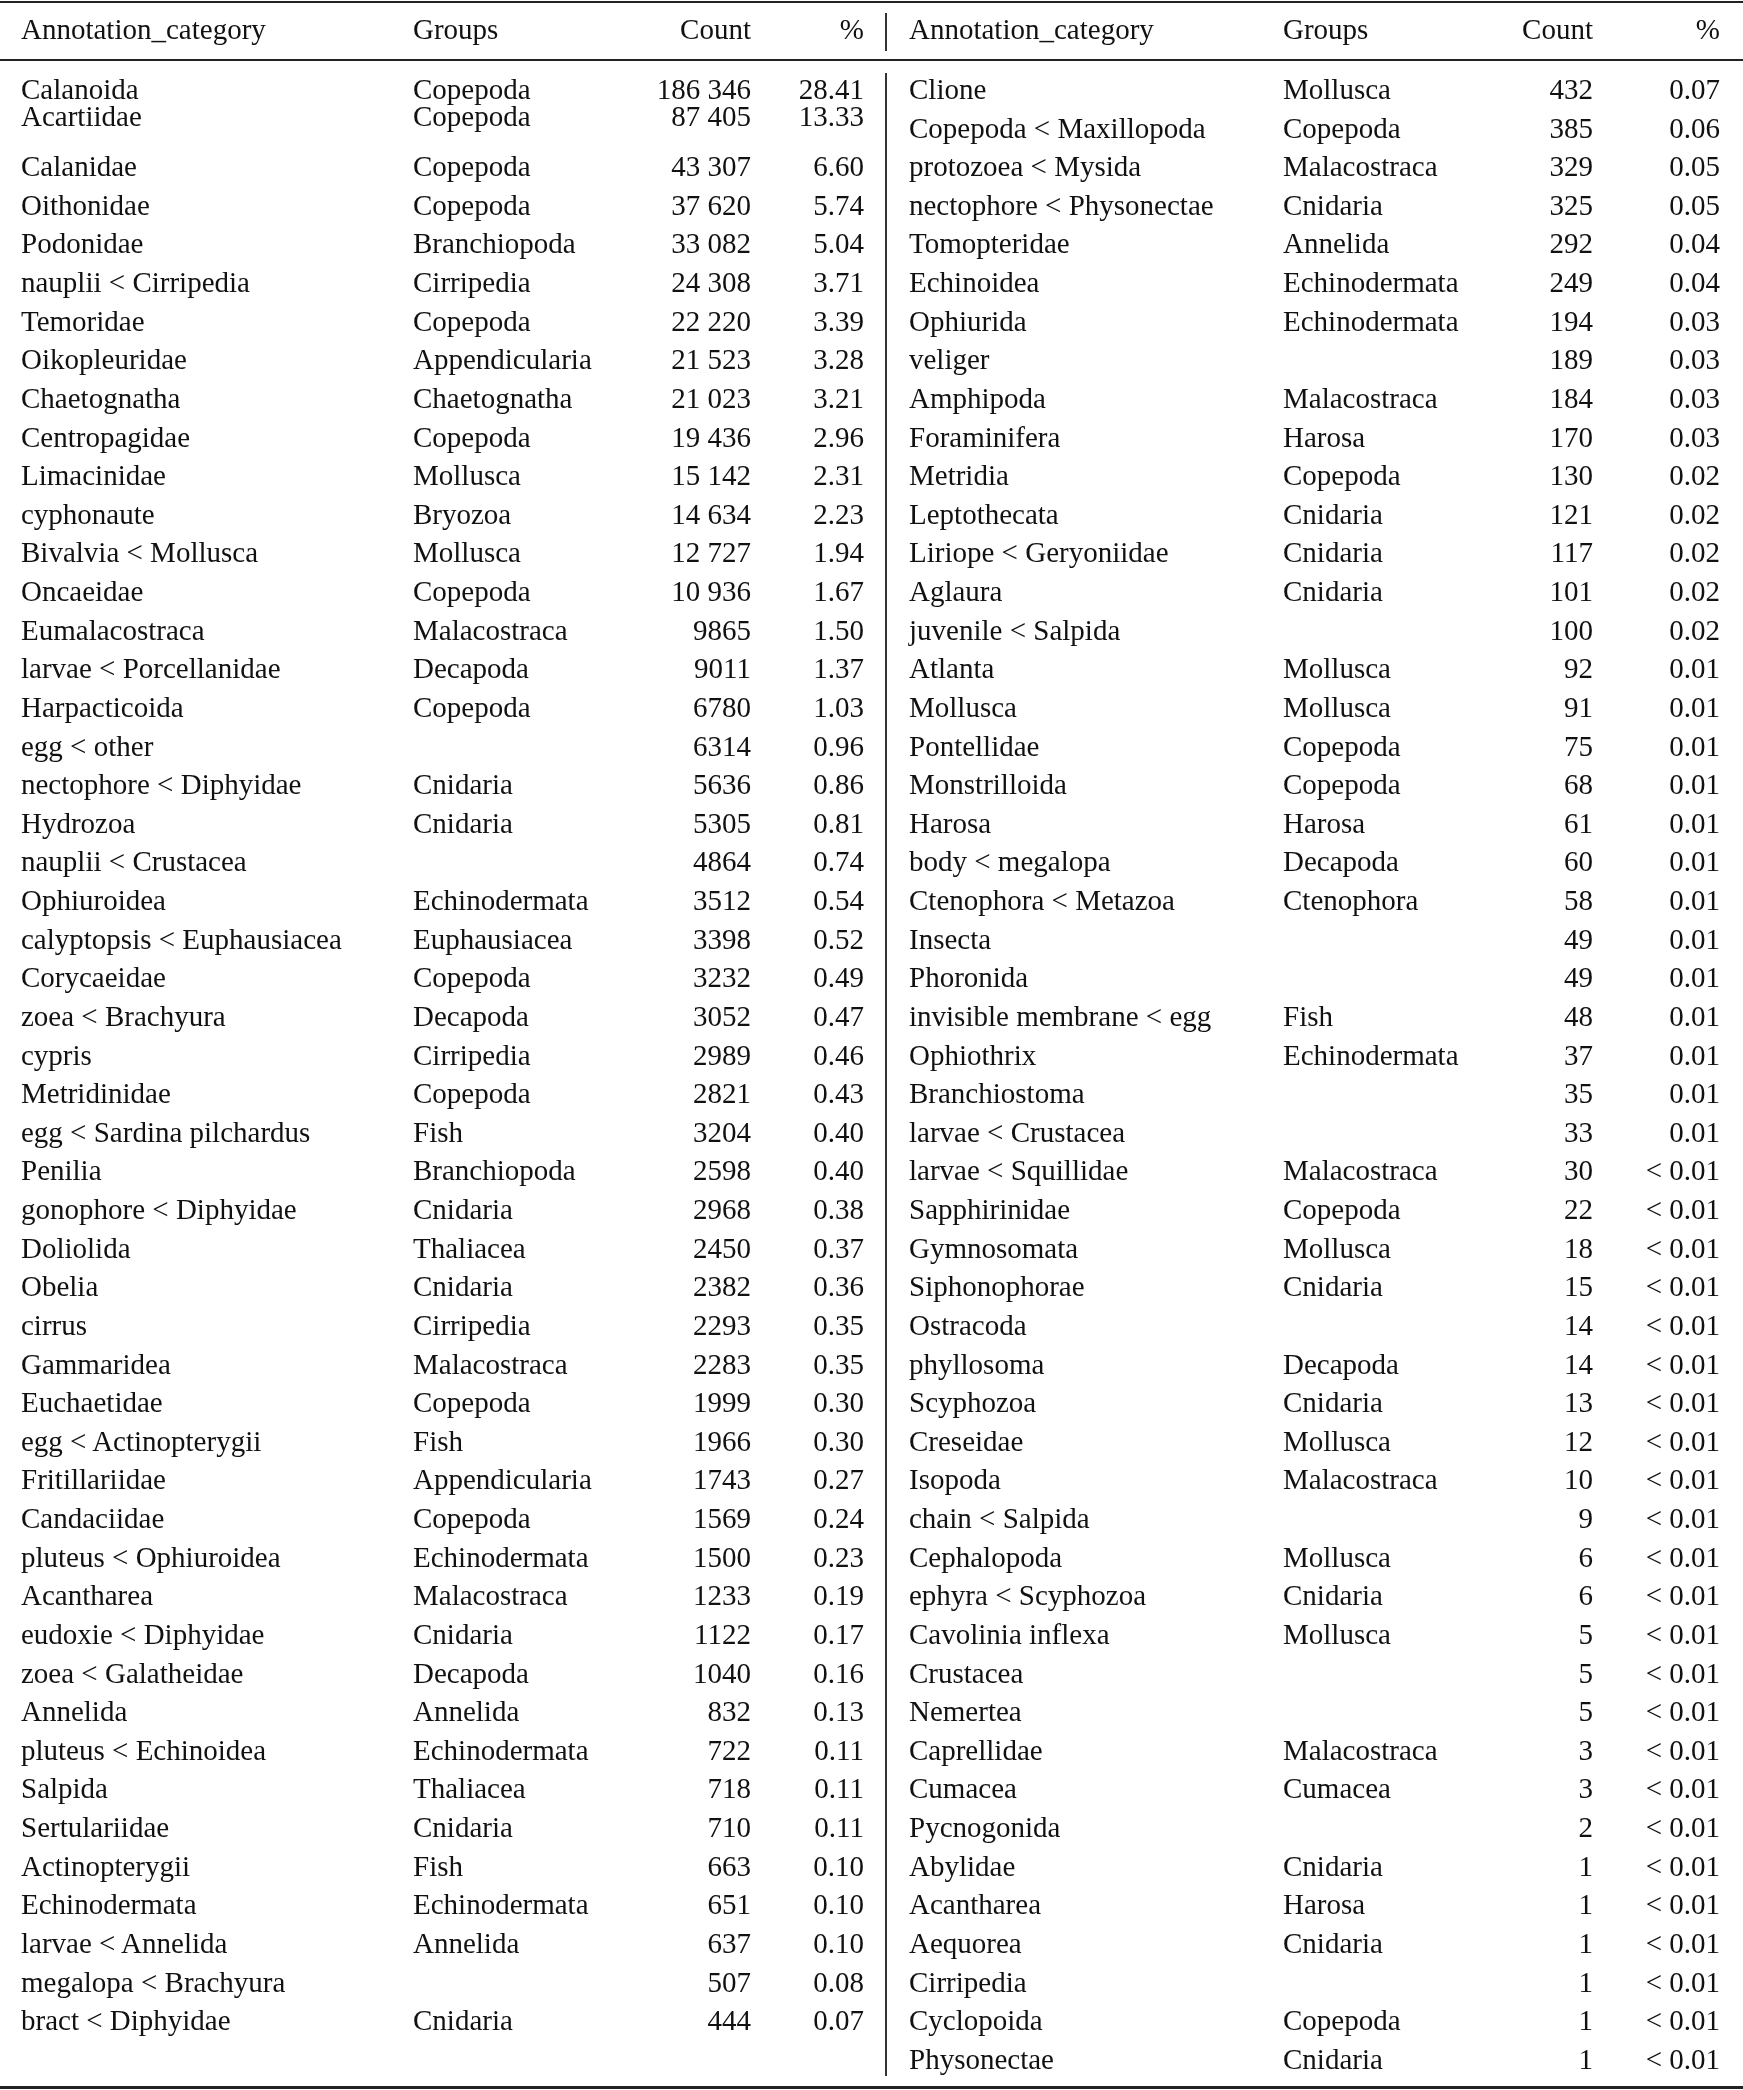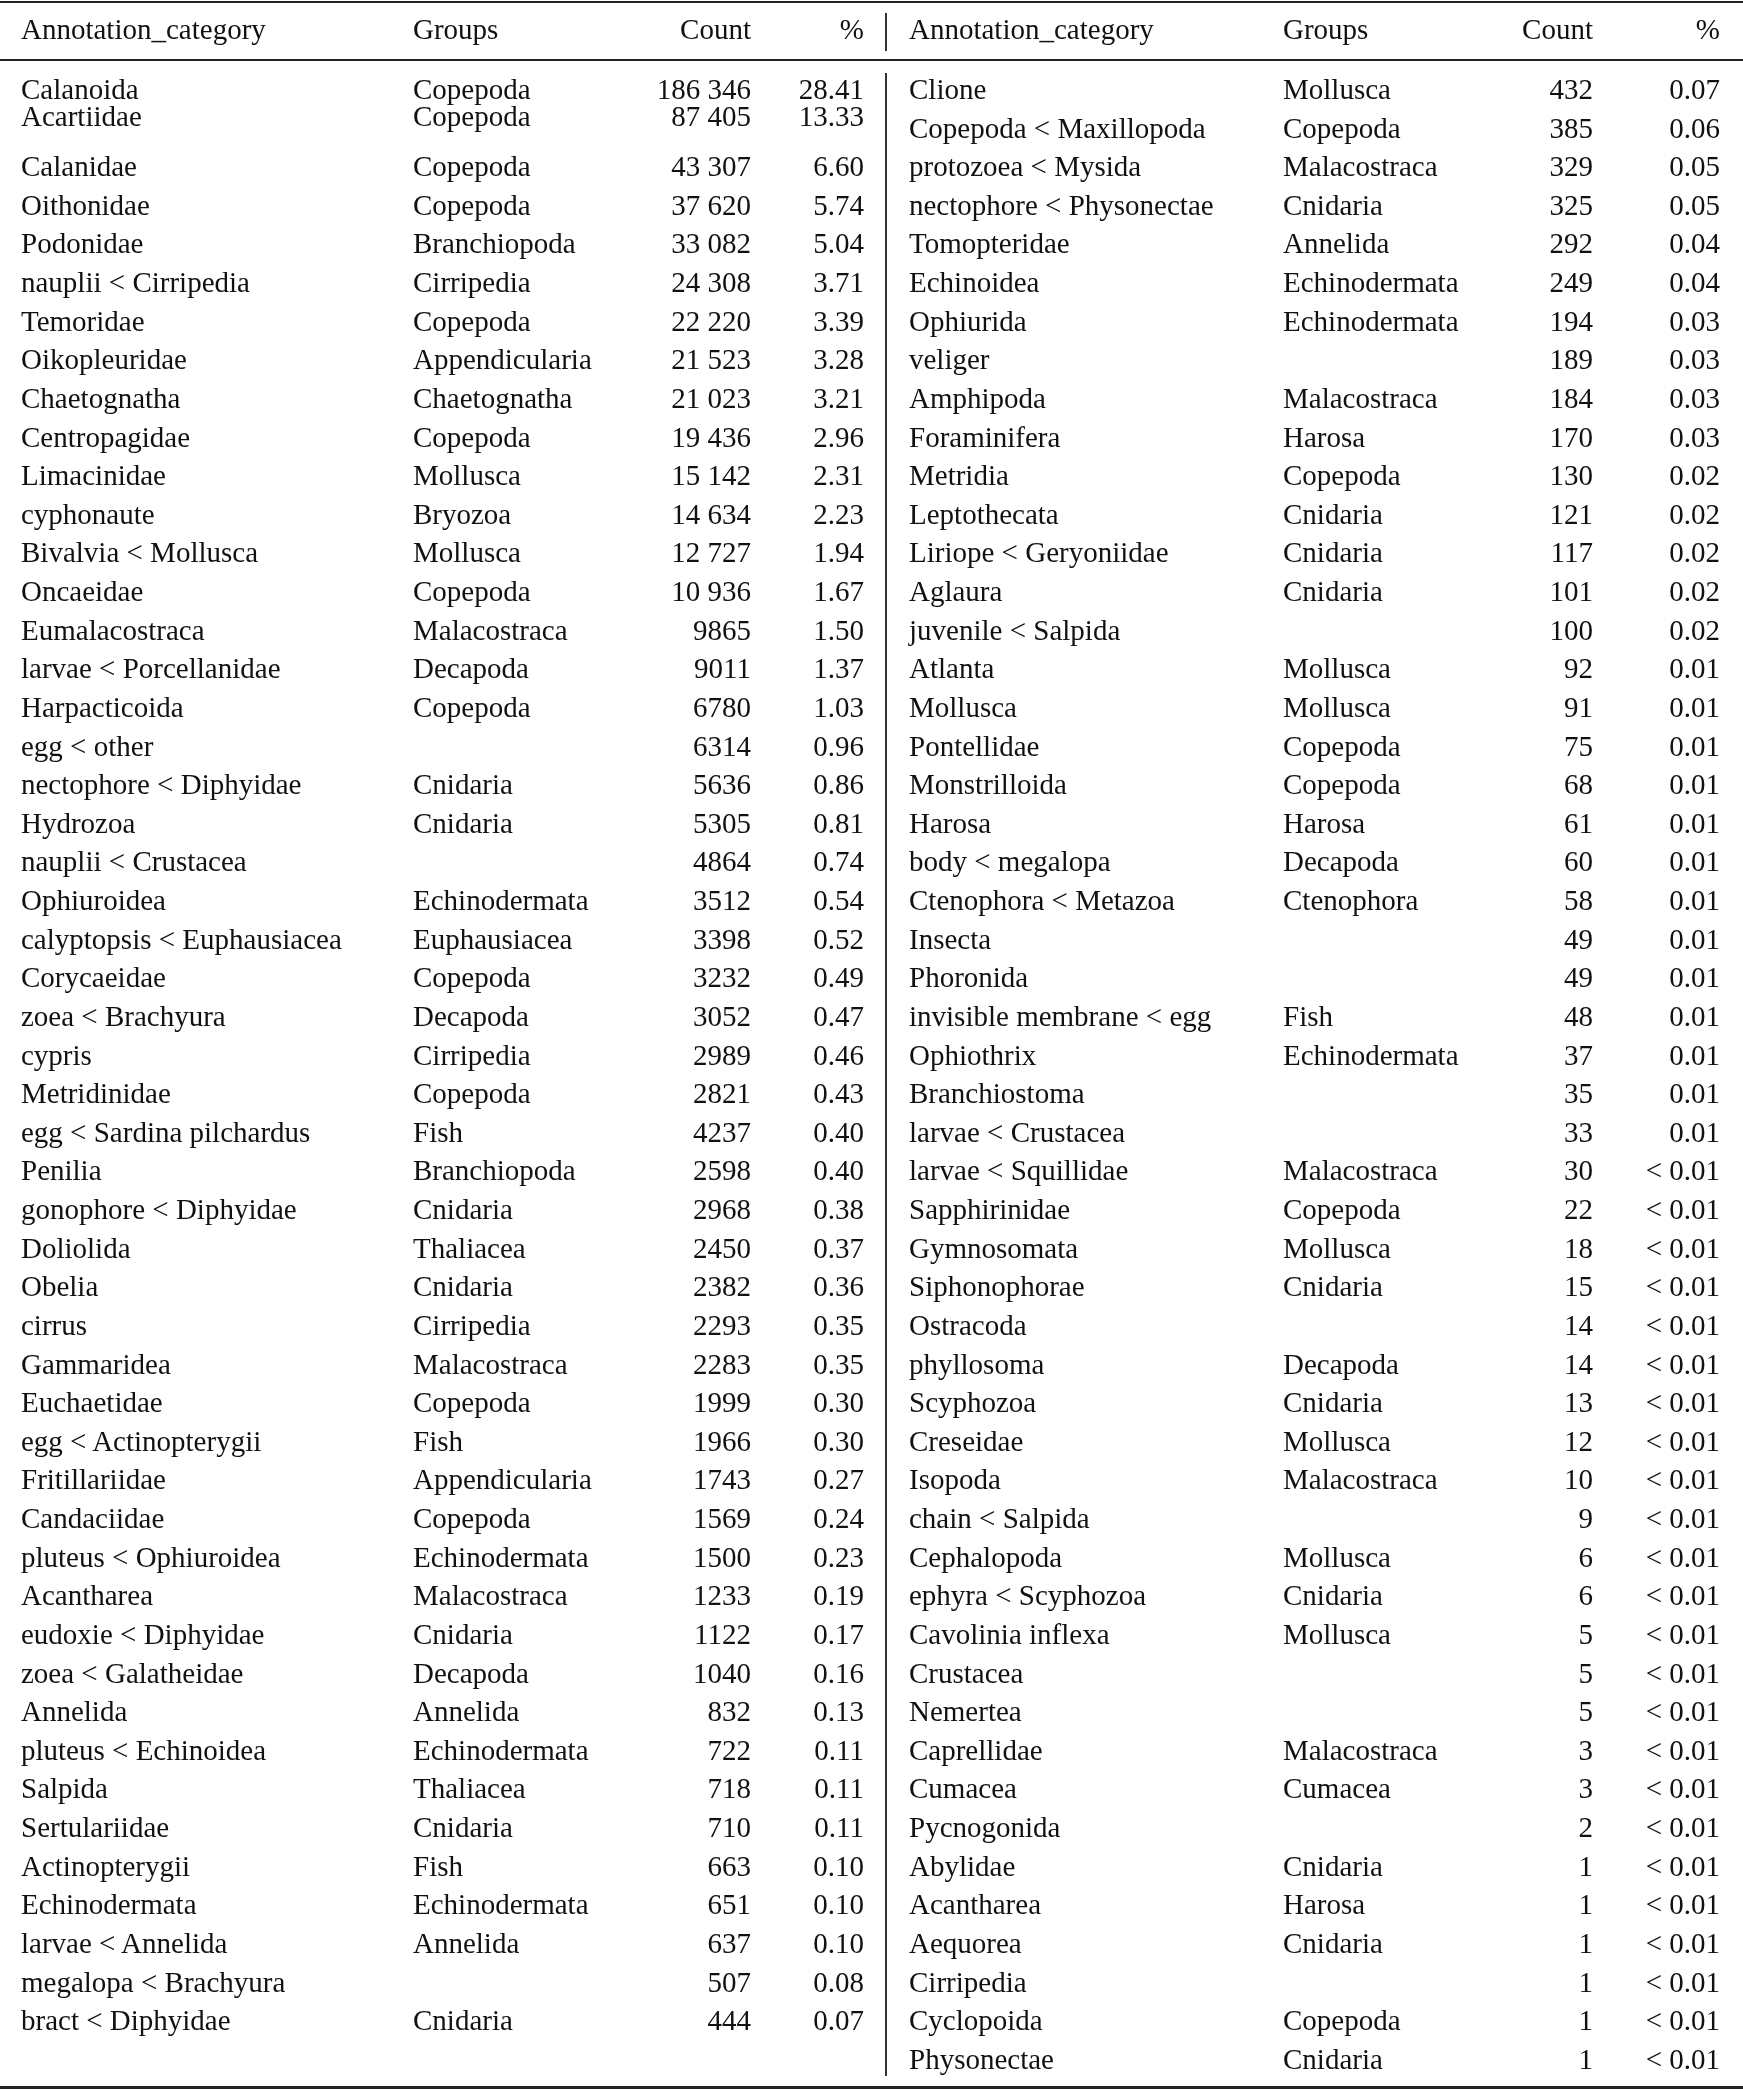--- a/index.html
+++ b/index.html
@@ -211,21 +211,21 @@
       </div>
       <div class="row" style="top: 1004px;">
         <span class="cell c-ann">Metridinidae</span>
         <span class="cell c-grp">Copepoda</span>
         <span class="cell c-cnt">2821</span>
         <span class="cell c-pct">0.43</span>
       </div>
       <div class="row" style="top: 1043px;">
         <span class="cell c-ann">egg &lt; Sardina pilchardus</span>
         <span class="cell c-grp">Fish</span>
-        <span class="cell c-cnt">4237</span>
+        <span class="cell c-cnt">3204</span>
         <span class="cell c-pct">0.40</span>
       </div>
       <div class="row" style="top: 1081px;">
         <span class="cell c-ann">Penilia</span>
         <span class="cell c-grp">Branchiopoda</span>
         <span class="cell c-cnt">2598</span>
         <span class="cell c-pct">0.40</span>
       </div>
       <div class="row" style="top: 1120px;">
         <span class="cell c-ann">gonophore &lt; Diphyidae</span>

